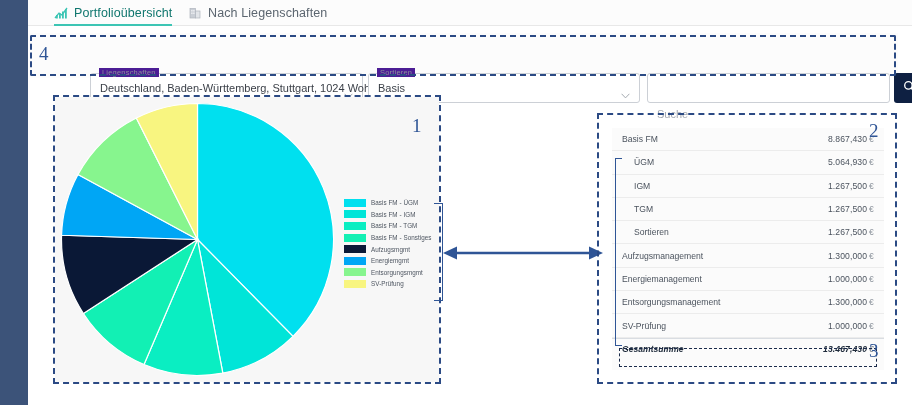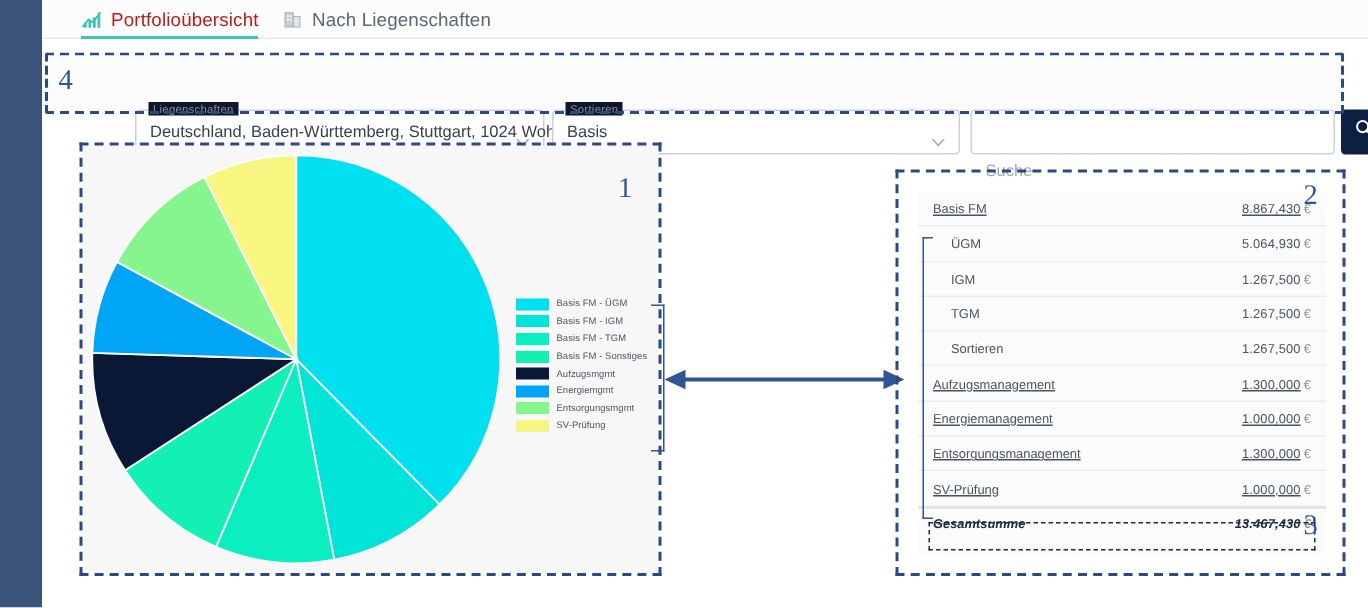--- a/index.html
+++ b/index.html
@@ -21,21 +21,21 @@
     position:absolute; left:28px; top:0; width:884px; height:26px;
     background:#fcfcfc;
     border-bottom:1px solid #e8e8e8;
   }
   .tab {
     position:absolute; top:0; height:26px;
     display:flex; align-items:center; gap:6px;
     font-size:12.5px; letter-spacing:.1px;
     cursor:pointer;
   }
-  #tab-portfolio { left:26px; color:#b91c1c; }
+  #tab-portfolio { left:26px; color:#0f766e; }
   #tab-portfolio .tab-underline {
     position:absolute; left:0; right:0; bottom:0; height:2.2px; background:#3cc5b4;
   }
   #tab-liegenschaften { left:160px; color:#5c6670;text-align:center; }
   .tab-ico { display:inline-block; width:14px; height:14px; line-height:14px; }
   .tab-ico svg { display:block; }
 
   
   #filterbar {
     position:absolute; left:30px; top:33px; width:868px; height:45px;
@@ -53,21 +53,21 @@
   #anno-4 { left:39px; top:43px; }
   #anno-1 { left:412px; top:115px; }
   #anno-2 { left:869px; top:120px; }
   #anno-3 { left:869px; top:340px; }
 
   .field {
     position:absolute; top:40px; height:30px;
     background:#fff; border:1px solid #ccd0d6; border-radius:3px;
   }
   .field-label {
-    position:absolute; left:8px; top:-6px; background:#0f172a;
+    position:absolute; left:8px; top:-6px; background:#4c1d95;
     padding:0 3px; font-size:7.5px; color:#8a9099; letter-spacing:.2px;
   }
   .field-value {
     position:absolute; left:9px; top:50%; transform:translateY(-50%);
     font-size:11px; color:#3a3f47; white-space:nowrap; overflow:hidden;
   }
   .field-value.placeholder { color:#a3a8b0;margin-top:26px; }
   .caret {
     position:absolute; right:9px; top:50%; transform:translateY(-50%);
     width:9px; height:6px; opacity:.55;
@@ -123,21 +123,21 @@
     height:27px; padding:0 10px 5px 10px;
     border-bottom:1.5px solid #d9dde2;
   }
   .thead div { font-size:9.2px; font-weight:bold; color:#1e2a3a; letter-spacing:.1px; }
   .trow {
     display:flex; justify-content:space-between; align-items:center;
     height:23.3px; padding:0 10px;
     border-bottom:1px solid #ececec;
     font-size:8.6px; color:#4b535e;
   }
-  .trow.lvl1 { padding-left:10px;text-decoration:underline; }
+  .trow.lvl1 { padding-left:10px; }
   .trow.lvl2 { padding-left:22px; }
   .trow .amt { letter-spacing:.1px; }
   .trow.total {
     border-bottom:none; border-top:1.5px solid #d9dde2;
     font-weight:bold; color:#1e2a3a; height:22px;font-style:italic;
   }
   #total-dash {
     position:absolute; left:619px; top:348px; width:258px; height:19px;
     border:1.8px dashed #1a2a4a; pointer-events:none;
   }

